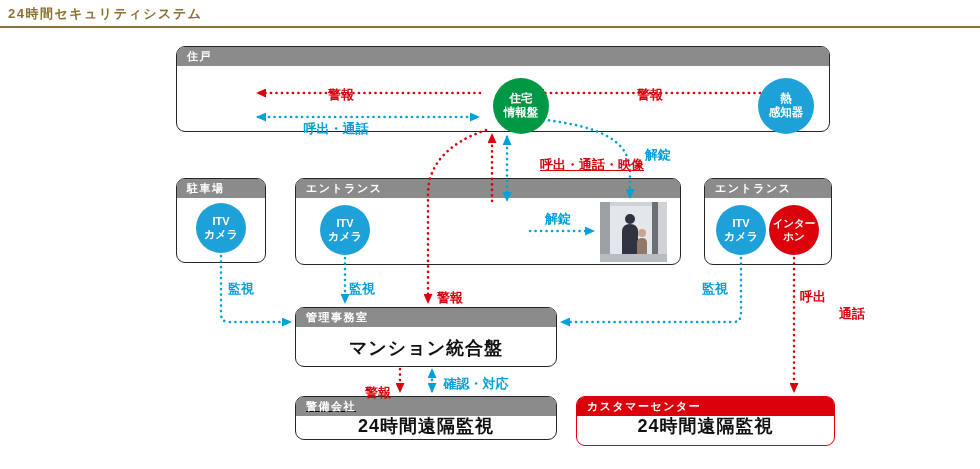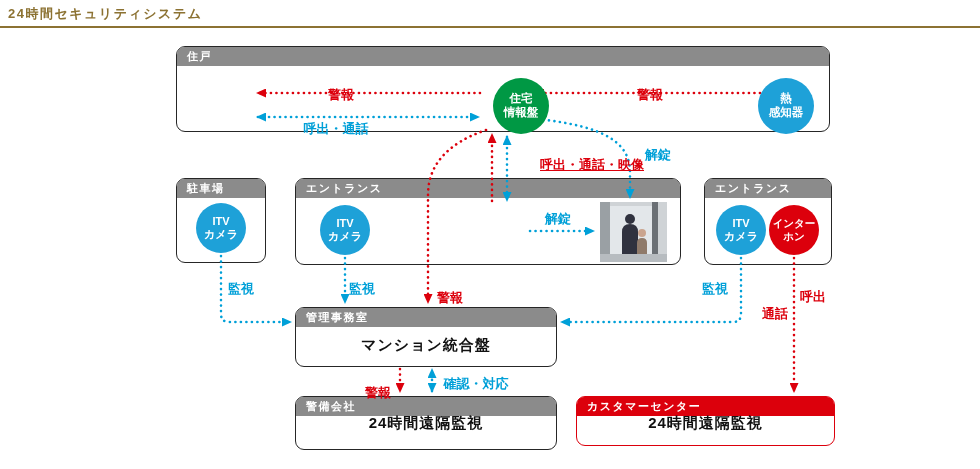--- a/index.html
+++ b/index.html
@@ -17,21 +17,21 @@
                 color:#fff; font-size:11px; font-weight:bold; line-height:19px; padding-left:10px;
                 letter-spacing:1.5px; }
   .box.customer { border-color:var(--c-red,#dc000c); }
   .box.customer .box-header { background:var(--c-red,#dc000c); }
 
   .box.dwelling  { left:176px; top:46px;  width:654px; height:86px; }
   .box.parking   { left:176px; top:178px; width:90px;  height:85px; }
   .box.entrance  { left:295px; top:178px; width:386px; height:87px; }
   .box.elevator  { left:704px; top:178px; width:128px; height:87px; }
   .box.office    { left:295px; top:307px; width:262px; height:60px; }
-  .box.security  { left:295px; top:396px; width:262px; height:54px; }
+  .box.security  { left:295px; top:396px; width:262px; height:44px;text-decoration:underline; }
   .box.customer  { left:576px; top:396px; width:259px; height:50px; }
 
   .circle { position:absolute; border-radius:50%; color:#fff; display:flex; flex-direction:column;
             align-items:center; justify-content:center; font-weight:bold; text-align:center;
             line-height:1.2; z-index:4; }
   .circle.blue  { background:var(--c-circleBlue,#1ea1d8); }
   .circle.green { background:var(--c-green,#009844); }
   .circle.red   { background:var(--c-red,#dc000c); }
   .c56 { width:56px; height:56px; font-size:11.5px; }
   .c54 { width:54px; height:54px; font-size:11.5px; }
@@ -43,21 +43,21 @@
   .pos-itv-entrance { left:320px; top:205px; }
   .pos-entrance-unit{ left:473px; top:203px; }
   .pos-itv-elevator { left:716px; top:205px; }
   .pos-intercom     { left:769px; top:205px; font-size:10.5px; }
 
   .lbl { position:absolute; font-weight:800; z-index:5; white-space:nowrap; font-size:13px;
          transform:translateX(-50%); }
   .lbl.red  { color:var(--c-red,#dc000c);margin-top:9px; }
   .lbl.blue { color:var(--c-blue,#00a0d8);font-family:Liberation Serif, serif; }
 
-  .panel-text { position:absolute; font-weight:bold; font-size:15px; color:#111;
+  .panel-text { position:absolute; font-weight:bold; font-size:18px; color:#111;
                 text-align:center; z-index:2; letter-spacing:1px; }
   .txt-office   { left:295px; top:336px; width:262px; }
   .txt-security { left:295px; top:414px; width:262px; }
   .txt-customer { left:576px; top:414px; width:259px; }
 
   svg.lines { position:absolute; left:0; top:0; z-index:3; pointer-events:none; }
   svg.lines path.ln { fill:none; stroke-width:2.6; stroke-linecap:round; stroke-dasharray:0.1 5.4; }
   path.red-ln  { stroke:var(--c-red,#dc000c); }
   path.blue-ln { stroke:var(--c-blue,#00a0d8); }
   .marker-red  { fill:var(--c-red,#dc000c); }
@@ -165,17 +165,17 @@
   <div class="lbl blue" style="left:336px; top:120px;">呼出・通話</div>
   <div class="lbl red" style="left:650px; top:77px;">警報</div>
   <div class="lbl red" style="left:592px; top:147px;text-decoration:underline;">呼出・通話・映像</div>
   <div class="lbl blue" style="left:658px; top:146px;">解錠</div>
   <div class="lbl blue" style="left:558px; top:210px;">解錠</div>
   <div class="lbl blue" style="left:241px; top:280px;">監視</div>
   <div class="lbl blue" style="left:362px; top:280px;">監視</div>
   <div class="lbl red" style="left:450px; top:280px;">警報</div>
   <div class="lbl blue" style="left:715px; top:280px;">監視</div>
   <div class="lbl red" style="left:813px; top:279px;">呼出</div>
-  <div class="lbl red" style="left:775px; top:296px;">通話</div>
+  <div class="lbl red" style="left:852px; top:296px;">通話</div>
   <div class="lbl red" style="left:378px; top:375px;">警報</div>
   <div class="lbl blue" style="left:476px; top:375px;">確認・対応</div>
 
 </div>
 
 </body></html>

